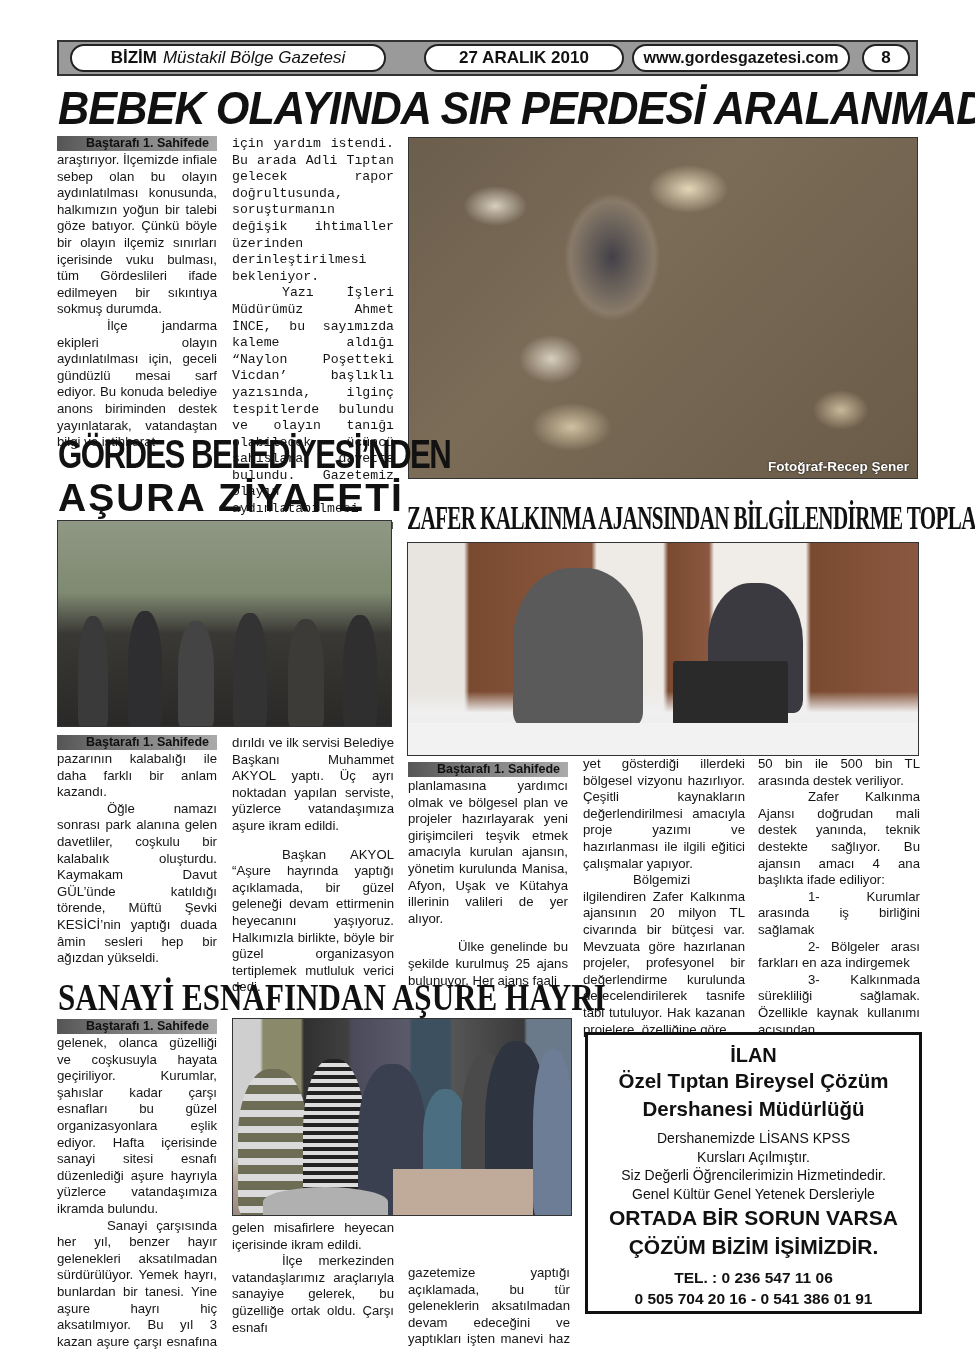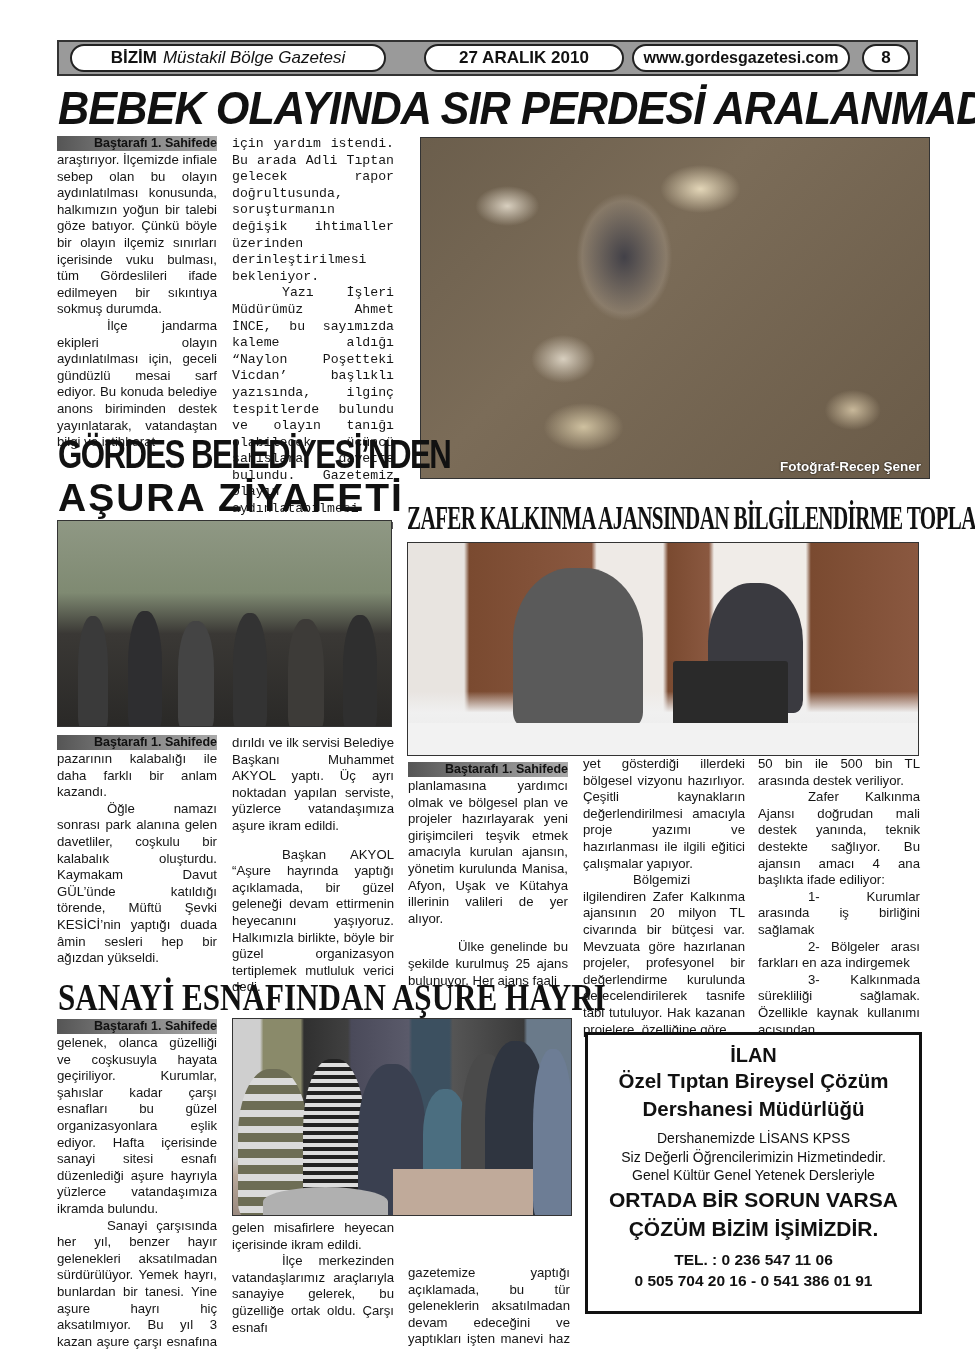--- a/index.html
+++ b/index.html
@@ -31,36 +31,35 @@
     position: absolute; font-size: 13.2px; line-height: 16.6px; text-align: justify;
     color: #151515;
   }
   .col p { margin: 0; }
   .col p.indent { text-indent: 50px; }
   .col p.gap { margin-top: 12px; }
 
   .continued {
     background: linear-gradient(to right, #555 0%, #777 35%, #aaa 100%);
     color: #fff; font-weight: bold; font-size: 12.5px; text-align: right;
-    height: 15px; line-height: 15px; padding-right: 0; margin-bottom: 1px;
+    height: 15px; line-height: 15px; padding-right: 8px; margin-bottom: 1px;
     text-shadow: 0 0 1px #000;
   }
   .continued span { color: #111; text-shadow: none; }
 
   .photo { position: absolute; overflow: hidden; border: 1px solid #333; }
   .photo-baby {
     background:
       radial-gradient(ellipse 60px 80px at 40% 35%, rgba(60,60,70,0.9), rgba(200,190,180,0.2) 70%, transparent 80%),
       radial-gradient(ellipse 40px 25px at 17% 20%, #d8cfbf, transparent 80%),
       radial-gradient(ellipse 50px 30px at 55% 15%, #e3d6b8, transparent 80%),
       radial-gradient(ellipse 40px 30px at 28% 65%, #d8cfbf, transparent 80%),
       radial-gradient(ellipse 50px 30px at 32% 85%, #cfc1a0, transparent 80%),
       radial-gradient(ellipse 35px 25px at 85% 80%, #c8b89a, transparent 80%),
       linear-gradient(135deg, #6b5e4c 0%, #7b6c58 40%, #6a5b48 100%);
-    margin-left: 12px;
   }
   .photo-crowd {
     background:
       linear-gradient(to bottom, #8f9884 0%, #7f8a72 35%, #3a3835 55%, #2a2927 100%);
   }
   .photo-meeting {
     background:
       linear-gradient(to bottom, rgba(255,255,255,0) 0%, rgba(255,255,255,0) 70%, #f0f0f0 80%, #e8e8e8 100%),
       linear-gradient(to right, #e8e4e0 0%, #e8e4e0 11%, #7a4a30 12%, #8a5840 36%, #eeeae6 37%, #eeeae6 50%, #7a4a30 51%, #8a5840 59%, #f0ece8 60%, #f0ece8 78%, #7a4a30 79%, #8a5840 100%);
   }
@@ -225,19 +224,20 @@
 <div class="col" style="left:408px; top:1265px; width:162px;">
   <p>gazetemize yaptığı açıklamada, bu tür geleneklerin aksatılmadan devam edeceğini ve yaptıkları işten manevi haz aldıklarını dile getirdi.</p>
 </div>
 
 <div class="ad-box">
   <div class="t1">İLAN</div>
   <div class="t2">Özel Tıptan Bireysel Çözüm</div>
   <div class="t2">Dershanesi Müdürlüğü</div>
   <div class="sp"></div>
   <div class="t3">Dershanemizde LİSANS KPSS</div>
+  <div class="t3">Kursları Açılmıştır.</div>
   <div class="t3">Siz Değerli Öğrencilerimizin Hizmetindedir.</div>
   <div class="t3">Genel Kültür Genel Yetenek Dersleriyle</div>
   <div class="t4">ORTADA BİR SORUN VARSA</div>
   <div class="t4" style="margin-top:0;">ÇÖZÜM BİZİM İŞİMİZDİR.</div>
   <div class="t5">TEL.  : 0 236 547 11 06</div>
   <div class="t5" style="margin-top:0;">0 505 704 20 16 - 0 541 386 01 91</div>
 </div>
 
 </body></html>

